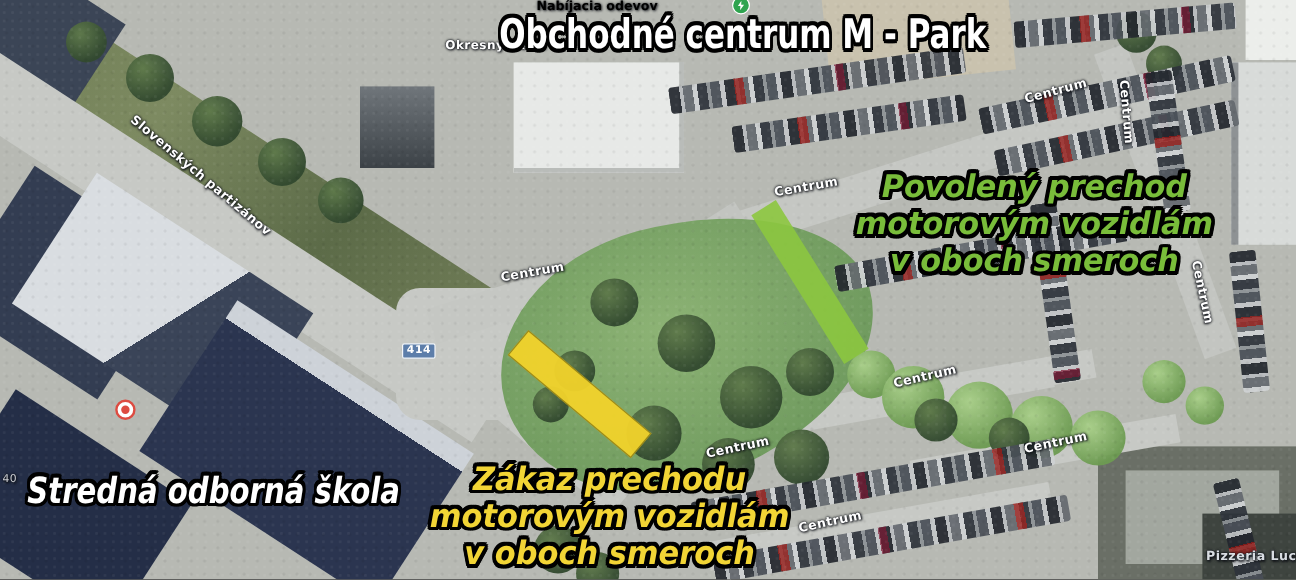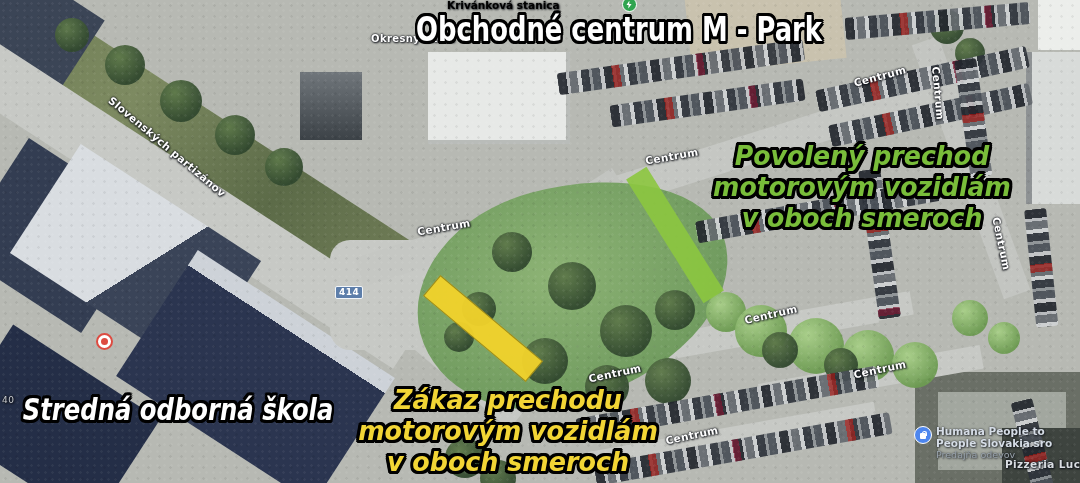--- a/index.html
+++ b/index.html
@@ -166,21 +166,21 @@
 
   <div class="texture"></div>
 
   <div class="bar green"></div>
   <div class="bar yellow"></div>
 
   <span class="lbl partizanov">Slovenských partizánov</span>
   <span class="lbl" style="left:371px;top:33px;font-size:10px;">Okresný škola</span>
 
   <div class="poi" style="left:447px;top:0px;">
-    <span class="poi-text">Krivánková stanica</span>
+    <span class="poi-text">Nabíjacia odevov</span>
     <span class="pin-green" style="margin-left:58px;margin-top:-3px;"></span>
   </div>
 
   <span class="lbl c1">Centrum</span>
   <span class="lbl c2">Centrum</span>
   <span class="lbl c3">Centrum</span>
   <span class="lbl c4">Centrum</span>
   <span class="lbl c5">Centrum</span>
   <span class="lbl c6">Centrum</span>
   <span class="lbl c7">Centrum</span>
@@ -188,28 +188,20 @@
   <span class="lbl c9">Centrum</span>
 
   <span class="road-badge" style="left:335px;top:286px;">414</span>
   <span class="lbl gray" style="left:2px;top:395px;font-size:9px;">40</span>
 
 
   <div class="poi" style="left:96px;top:331px;">
     <span class="pin-red" style="margin-top:2px;"></span>
   </div>
 
-  <div class="poi" style="left:914px;top:426px;">
-    <span class="pin-blue"></span>
-    <span class="poi-text" style="color:#d6dde6;">
-      <span style="display:block;">Humana People to</span>
-      <span style="display:block;">People Slovakia sro</span>
-      <span class="poi-sub" style="display:block;color:#9aa4ad;">Predajňa odevov</span>
-    </span>
-  </div>
 
   <span class="lbl" style="left:1005px;top:458px;color:#d9dde2;">Pizzeria Luciano</span>
 
   <div class="note title outlined">
     <div class="in">Obchodné centrum M - Park</div>
   </div>
 
   <div class="note green-note outlined">
     <div class="in">
       <div>Povolený prechod</div>

